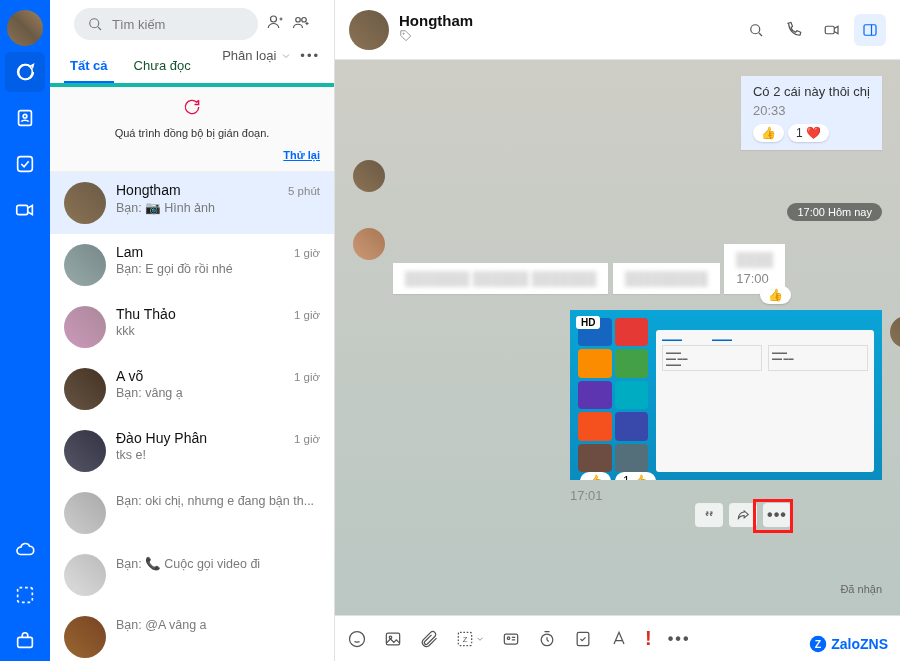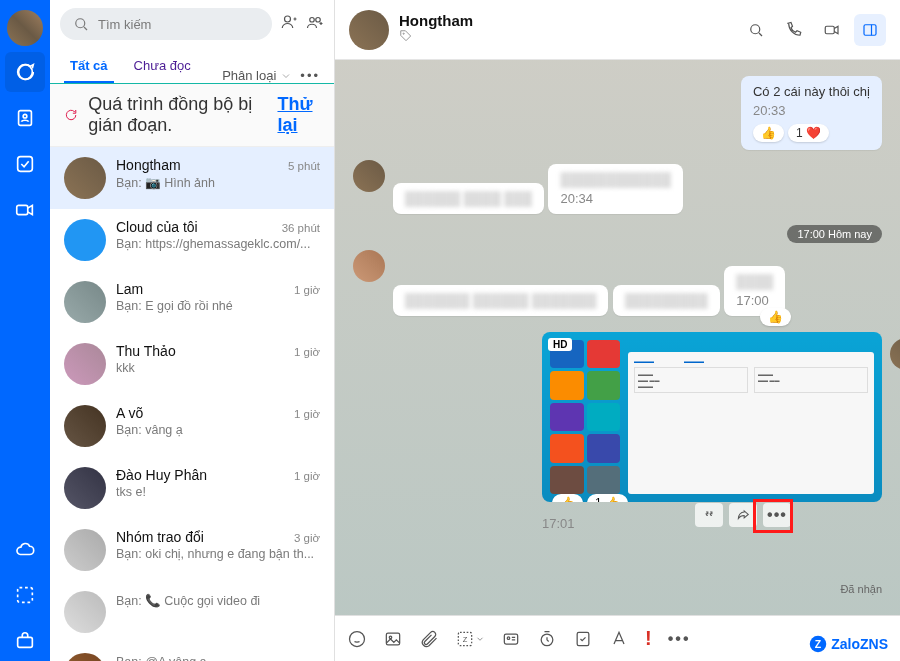--- a/index.html
+++ b/index.html
@@ -6,32 +6,32 @@
   body { width: 900px; height: 661px; overflow: hidden; display: flex; background: #fff; }
   
   .rail { width: 50px; background: #0068ff; display: flex; flex-direction: column; align-items: center; padding-top: 10px; gap: 6px; }
   .rail-avatar { width: 36px; height: 36px; border-radius: 50%; background: linear-gradient(45deg,#8b7355,#6b5a45,#a08060); }
   .rail-ic { width: 40px; height: 40px; display: flex; align-items: center; justify-content: center; color: #fff; cursor: pointer; border-radius: 6px; }
   .rail-ic.active { background: #005fe6; }
   .rail-spacer { flex: 1; }
   .rail svg { width: 22px; height: 22px; fill: none; stroke: #fff; stroke-width: 1.8; }
   
   .list-col { width: 285px; border-right: 1px solid #e0e0e0; display: flex; flex-direction: column; }
-  .srch-row { display:flex; align-items:center; gap:8px; padding:8px 10px;text-align:center; }
+  .srch-row { display:flex; align-items:center; gap:8px; padding:8px 24px;text-align:center; }
   .srch-box { flex:1; background:#eaedf0; border-radius:18px; height:32px; display:flex; align-items:center; padding:0 12px; gap:8px; color:#7a7a7a; font-size:13px; }
   .srch-row .ib { color:#555; cursor:pointer; }
   .srch-row svg { width:18px;height:18px;fill:none;stroke:currentColor;stroke-width:1.6; }
   
-  .tabs-row { display:flex; align-items:flex-end; padding:0 14px; border-bottom:1px solid #14b8a6; font-size:13px; }
-  .tab { padding:10px 6px 8px; margin-right:14px; color:#4c1d95; cursor:pointer; border-bottom:2px solid transparent; }
+  .tabs-row { display:flex; align-items:flex-start; padding:0 14px; border-bottom:4px solid #14b8a6; font-size:13px; }
+  .tab { padding:10px 6px 8px; margin-right:14px; color:#14532d; cursor:pointer; border-bottom:2px solid transparent; }
   .tab.active { color:#0068ff; font-weight:600; border-bottom:2px solid #0068ff; }
   .tabs-rt { margin-left:auto; display:flex; align-items:center; gap:8px; color:#555; }
   .clf { display:flex;align-items:center;gap:4px; cursor:pointer; font-size:13px; }
   
-  .sync-bar { display:flex; align-items:center; padding:10px 14px; gap:10px; font-size:18px; color:#333; background:#fafafa; border-bottom:1px solid #eee; }
+  .sync-bar { display:flex; align-items:center; padding:10px 14px; gap:10px; font-size:11px; color:#333; background:#fafafa; border-bottom:1px solid #eee;flex-direction:column; }
   .sync-bar svg { width:20px;height:20px; stroke:#d14; fill:none; stroke-width:1.6; }
   .retry { margin-left:auto; color:#0068ff; font-weight:600; text-decoration:underline; cursor:pointer; }
   
   .chat-list { flex:1; overflow:auto; }
   .ci { display:flex; gap:10px; padding:10px 14px; cursor:pointer; }
   .ci.sel { background:#e5efff; }
   .ci-av { width:42px;height:42px;border-radius:50%; flex-shrink:0; }
   .ci-body { flex:1; min-width:0; }
   .ci-top { display:flex; justify-content:space-between; align-items:baseline; }
   .ci-name { font-size:14px; font-weight:500; color:#111; display:flex; align-items:center; gap:4px; }
@@ -42,31 +42,31 @@
   .chat-hdr { height:60px; background:#fff; border-bottom:1px solid #e5e5e5; display:flex; align-items:center; padding:0 14px; gap:10px; }
   .ch-av { width:40px;height:40px;border-radius:50%; background:linear-gradient(45deg,#8b7355,#6b5a45); }
   .ch-name { font-size:15px; font-weight:600; color:#111; }
   .ch-sub svg { width:14px;height:14px;stroke:#888;fill:none;stroke-width:1.5; }
   .hdr-ics { margin-left:auto; display:flex; gap:6px; }
   .hdr-ics .ib { width:32px;height:32px;display:flex;align-items:center;justify-content:center;border-radius:6px;cursor:pointer;color:#555; }
   .hdr-ics .ib.active { background:#e7f0ff; color:#0068ff; }
   .hdr-ics svg { width:18px;height:18px;fill:none;stroke:currentColor;stroke-width:1.6; }
   
   .msgs { flex:1; overflow:auto; padding:16px 18px; position:relative; }
-  .bubble { display:inline-block; background:#fff; border-radius:8px; padding:8px 12px; font-size:13px; color:#333; box-shadow:0 1px 1px rgba(0,0,0,.06); }
+  .bubble { display:inline-block; background:#fff; border-radius:0; padding:8px 12px; font-size:13px; color:#333; box-shadow:0 1px 1px rgba(0,0,0,.06); }
   .bubble.out { background:#e5efff; }
   .blur { filter:blur(2px); color:#ddd; }
   .ts { font-size:13px; color:#888; margin-top:4px; }
   .row-in { display:flex; gap:8px; margin-bottom:10px; }
   .row-out { display:flex; justify-content:flex-end; margin-bottom:10px; }
   .sm-av { width:32px;height:32px;border-radius:50%; flex-shrink:0; }
   .day-sep { text-align:right; margin:8px 0; }
   .day-sep span { background:rgba(0,0,0,.45); color:#fff; font-size:11px; padding:3px 10px; border-radius:12px; }
   
-  .img-msg { width:340px; border-radius:8px; overflow:hidden; position:relative; }
+  .img-msg { width:312px; border-radius:0; overflow:hidden; position:relative; }
   .hd-badge { position:absolute; top:6px;left:6px; background:#fff; font-size:10px; font-weight:700; padding:1px 5px; border-radius:3px; }
   .like-pill { position:absolute; bottom:-10px; left:10px; display:flex; gap:4px; }
   .pill { background:#fff; border-radius:12px; padding:2px 8px; font-size:12px; box-shadow:0 1px 2px rgba(0,0,0,.15); display:flex; align-items:center; gap:3px; }
   .msg-acts { position:absolute; bottom:88px; left:360px; display:flex; gap:6px; }
   .act-btn { width:28px;height:24px; background:rgba(255,255,255,.75); border-radius:4px; display:flex;align-items:center;justify-content:center;color:#555;cursor:pointer; }
   .act-btn svg{width:14px;height:14px;fill:none;stroke:currentColor;stroke-width:1.8;}
   .red-box { position:absolute; border:3px solid #ff1a1a; width:40px; height:34px; pointer-events:none; }
   .receipt { position:absolute; right:18px; bottom:66px; font-size:11px; color:#666; }
   
   .composer { height:46px; background:#fff; border-top:1px solid #e0e0e0; display:flex; align-items:center; padding:0 12px; gap:16px; }
@@ -167,30 +167,20 @@
         <div class="ci-av" style="background:linear-gradient(45deg,#8b7355,#6b5a45)"></div>
     <div class="ci-body">
       <div class="ci-top">
             <span class="ci-name">Hongtham</span>
       <span class="ci-time">5 phút</span>
           </div>
       <div class="ci-prev">Bạn: 📷 Hình ảnh</div>
     </div>
       </div>
       <div class="ci">
-        <div class="ci-av" style="background:#2196f3"></div>
-    <div class="ci-body">
-      <div class="ci-top">
-            <span class="ci-name">Cloud của tôi</span>
-      <span class="ci-time">36 phút</span>
-          </div>
-      <div class="ci-prev">Bạn: https://ghemassageklc.com/...</div>
-    </div>
-      </div>
-      <div class="ci">
         <div class="ci-av" style="background:linear-gradient(45deg,#9aa,#788)"></div>
     <div class="ci-body">
       <div class="ci-top">
             <span class="ci-name">Lam</span>
       <span class="ci-time">1 giờ</span>
           </div>
       <div class="ci-prev">Bạn: E gọi đồ rồi nhé</div>
     </div>
       </div>
       <div class="ci">
@@ -219,24 +209,20 @@
       <div class="ci-top">
             <span class="ci-name">Đào Huy Phân</span>
       <span class="ci-time">1 giờ</span>
           </div>
       <div class="ci-prev">tks e!</div>
     </div>
       </div>
       <div class="ci">
         <div class="ci-av" style="background:linear-gradient(45deg,#ccc,#aaa)"></div>
     <div class="ci-body">
-      <div class="ci-top">
-            <span class="ci-name">Nhóm       trao đổi</span>
-      <span class="ci-time">3 giờ</span>
-          </div>
       <div class="ci-prev">Bạn: oki chị, nhưng e đang bận th...</div>
     </div>
       </div>
       <div class="ci">
         <div class="ci-av" style="background:linear-gradient(45deg,#ddd,#bbb)"></div>
     <div class="ci-body">
       <div class="ci-prev">Bạn: 📞 Cuộc gọi video đi</div>
     </div>
       </div>
       <div class="ci">
@@ -291,27 +277,20 @@
         <div>Có 2 cái này thôi chị</div>
         <div class="ts">20:33</div>
         <div style="margin-top:6px;display:flex;gap:4px">
           <span class="pill">👍</span>
           <span class="pill">1 ❤️</span>
         </div>
       </div>
     </div>
     <div class="row-in">
       <div class="sm-av" style="background:linear-gradient(45deg,#8b7355,#6b5a45)"></div>
-      <div>
-        <div class="bubble"><span class="blur">██████ ████ ███</span></div>
-        <div class="bubble" style="margin-top:4px">
-          <span class="blur">████████████</span>
-          <div class="ts">20:34</div>
-        </div>
-      </div>
     </div>
     <div class="day-sep"><span>17:00 Hôm nay</span></div>
     <div class="row-in">
       <div class="sm-av" style="background:linear-gradient(45deg,#c97,#a75)"></div>
       <div>
         <div class="bubble"><span class="blur">███████ ██████ ███████</span></div>
         <div class="bubble" style="margin-top:4px"><span class="blur">█████████</span></div>
         <div class="bubble" style="margin-top:16px;position:relative">
           <span class="blur">████</span>
           <div class="ts">17:00</div>
@@ -345,21 +324,21 @@
                 <div style="flex:1;border:1px solid #ddd;padding:3px">▬▬▬<br>▬▬ ▬▬</div>
               </div>
             </div>
           </div>
           <span class="hd-badge">HD</span>
           <div class="like-pill">
             <span class="pill">👍</span>
             <span class="pill">1 👍</span>
           </div>
         </div>
-        <div class="ts" style="margin-top:14px">17:01</div>
+        <div class="ts" style="margin-top:8px">17:01</div>
         <div class="sm-av" style="position:absolute;right:-40px;top:6px;background:linear-gradient(45deg,#8b7355,#6b5a45)"></div>
       </div>
     </div>
 
     <div class="msg-acts">
       <div class="act-btn">
           <svg viewBox="0 0 24 24">
             <path d="M7 7h3v3H7c0 2 1 3 3 3M14 7h3v3h-3c0 2 1 3 3 3"></path>
           </svg>
         </div>

